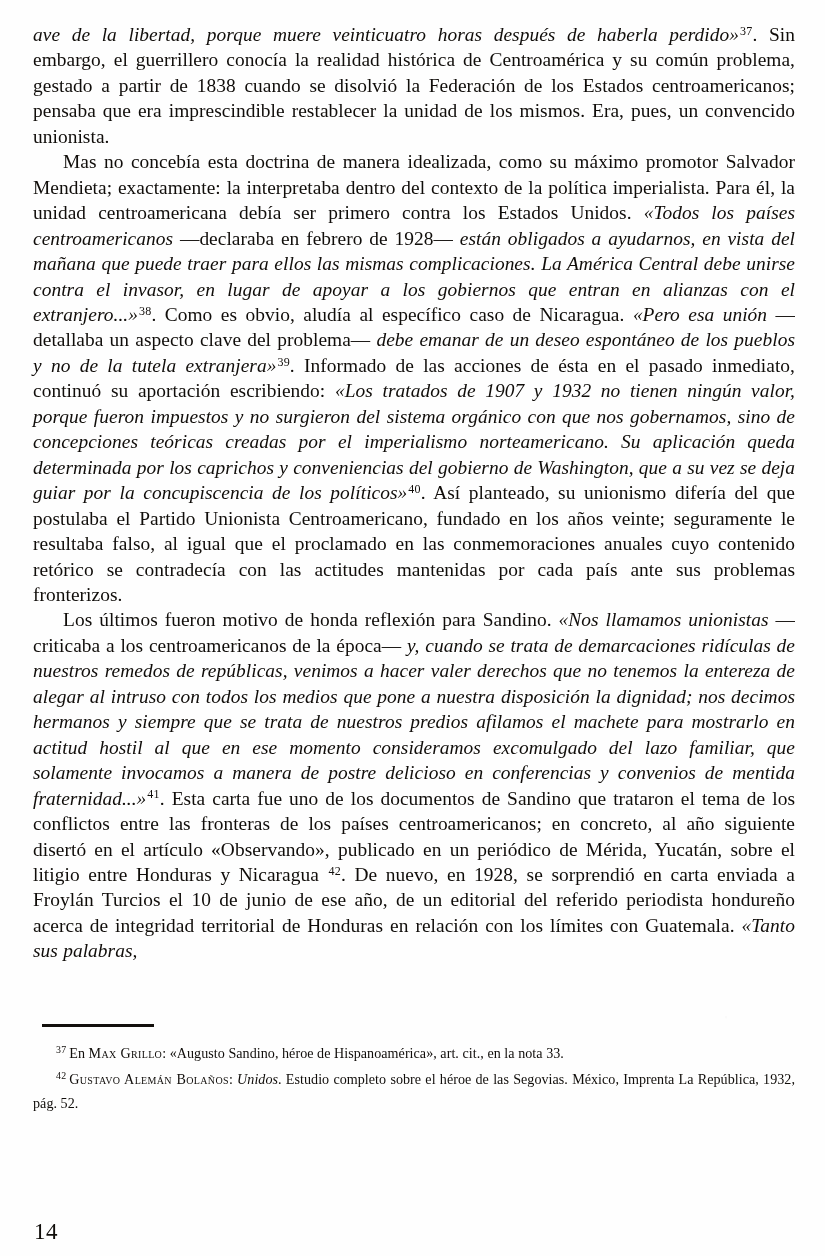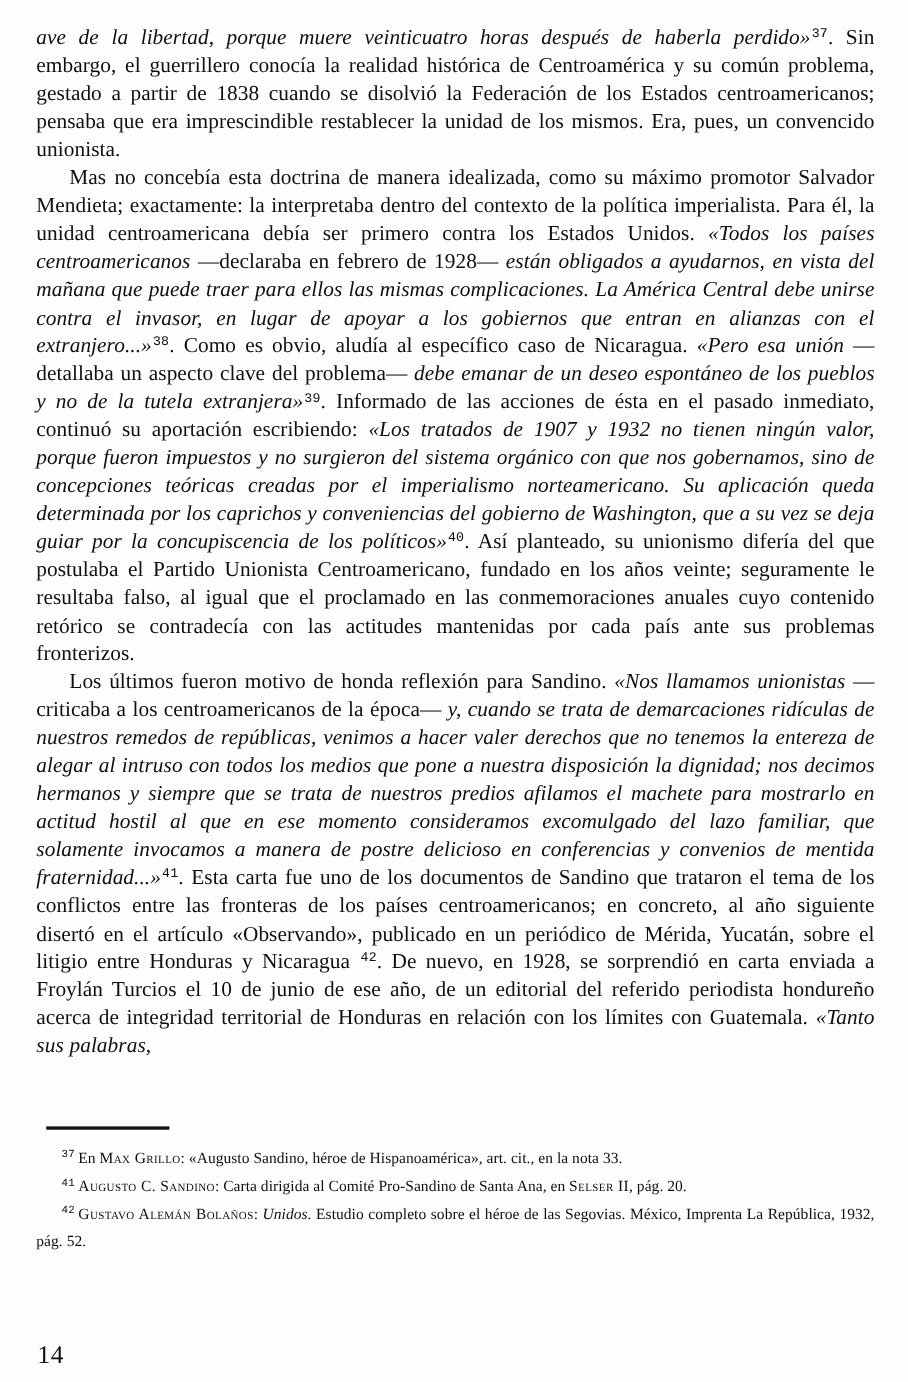--- a/index.html
+++ b/index.html
@@ -50,21 +50,20 @@
 
   i, .it { font-style: italic; }
 
   .sup {
     font-size: 0.62em;
     vertical-align: 0.52em;
     line-height: 0;
     font-style: normal;
     letter-spacing: 0.2px;
     padding-left: 1px;
-    font-family: Liberation Mono, monospace;
   }
 
   
   .notes {
     position: absolute;
     left: 33px;
     top: 1024px;
     width: 762px;
   }
   .note-rule {
@@ -107,20 +106,19 @@
   <div class="textblock" id="body-block">
       <p class="body"><i>ave de la libertad, porque muere veinticuatro horas después de haberla perdido»</i><span class="sup">37</span><span>. Sin embargo, el guerrillero conocía la realidad histórica de Centroamérica y su común problema, gestado a partir de 1838 cuando se disolvió la Federación de los Estados centroamericanos; pensaba que era imprescindible restablecer la unidad de los mismos. Era, pues, un convencido unionista.</span></p>
       <p class="body indent"><span>Mas no concebía esta doctrina de manera idealizada, como su máximo promotor Salvador Mendieta; exactamente: la interpretaba dentro del contexto de la política imperialista. Para él, la unidad centroamericana debía ser primero contra los Estados Unidos. </span><i>«Todos los países centroamericanos </i><span>—declaraba en febrero de 1928— </span><i>están obligados a ayudarnos, en vista del mañana que puede traer para ellos las mismas complicaciones. La América Central debe unirse contra el invasor, en lugar de apoyar a los gobiernos que entran en alianzas con el extranjero...»</i><span class="sup">38</span><span>. Como es obvio, aludía al específico caso de Nicaragua. </span><i>«Pero esa unión </i><span>—detallaba un aspecto clave del problema— </span><i>debe emanar de un deseo espontáneo de los pueblos y no de la tutela extranjera»</i><span class="sup">39</span><span>. Informado de las acciones de ésta en el pasado inmediato, continuó su aportación escribiendo: </span><i>«Los tratados de 1907 y 1932 no tienen ningún valor, porque fueron impuestos y no surgieron del sistema orgánico con que nos gobernamos, sino de concepciones teóricas creadas por el imperialismo norteamericano. Su aplicación queda determinada por los caprichos y conveniencias del gobierno de Washington, que a su vez se deja guiar por la concupiscencia de los políticos»</i><span class="sup">40</span><span>. Así planteado, su unionismo difería del que postulaba el Partido Unionista Centroamericano, fundado en los años veinte; seguramente le resultaba falso, al igual que el proclamado en las conmemoraciones anuales cuyo contenido retórico se contradecía con las actitudes mantenidas por cada país ante sus problemas fronterizos.</span></p>
       <p class="body indent"><span>Los últimos fueron motivo de honda reflexión para Sandino. </span><i>«Nos llamamos unionistas </i><span>—criticaba a los centroamericanos de la época— </span><i>y, cuando se trata de demarcaciones ridículas de nuestros remedos de repúblicas, venimos a hacer valer derechos que no tenemos la entereza de alegar al intruso con todos los medios que pone a nuestra disposición la dignidad; nos decimos hermanos y siempre que se trata de nuestros predios afilamos el machete para mostrarlo en actitud hostil al que en ese momento consideramos excomulgado del lazo familiar, que solamente invocamos a manera de postre delicioso en conferencias y convenios de mentida fraternidad...»</i><span class="sup">41</span><span>. Esta carta fue uno de los documentos de Sandino que trataron el tema de los conflictos entre las fronteras de los países centroamericanos; en concreto, al año siguiente disertó en el artículo «Observando», publicado en un periódico de Mérida, Yucatán, sobre el litigio entre Honduras y Nicaragua </span><span class="sup">42</span><span>. De nuevo, en 1928, se sorprendió en carta enviada a Froylán Turcios el 10 de junio de ese año, de un editorial del referido periodista hondureño acerca de integridad territorial de Honduras en relación con los límites con Guatemala. </span><i>«Tanto sus palabras,</i></p>
     </div>
 
   <div class="notes">
     <div class="note-rule"></div>
     <div id="note-block">
         <p class="note indent"><span class="sup">37</span><span>En </span><span class="sc">Max Grillo</span><span>: «Augusto Sandino, héroe de Hispanoamérica», art. cit., en la nota 33.</span></p>
-        <p class="note indent"><span class="sup">41</span><span class="sc">Augusto C. Sandino</span><span>: Carta dirigida al Comité Pro-Sandino de Santa Ana, en </span><span class="sc">Selser II</span><span>, pág. 20.</span></p>
         <p class="note indent"><span class="sup">42</span><span class="sc">Gustavo Alemán Bolaños</span><span>: </span><i>Unidos</i><span>. Estudio completo sobre el héroe de las Segovias. México, Imprenta La República, 1932, pág. 52.</span></p>
       </div>
   </div>
 
   <div class="folio">14</div>
 
 </div>
 
 </body></html>

